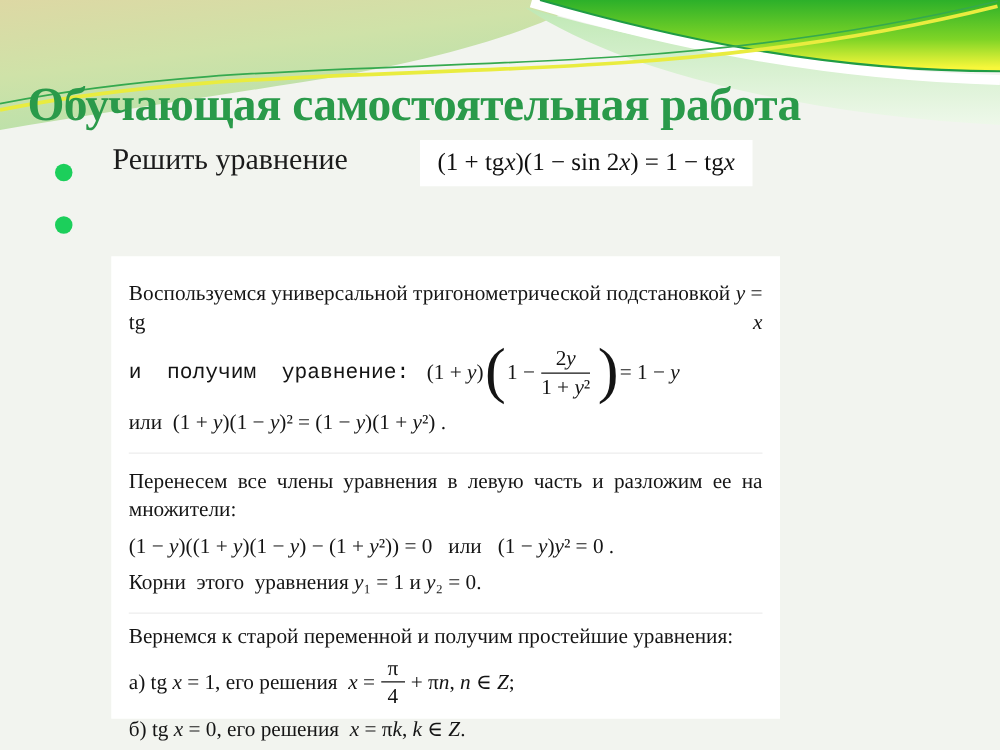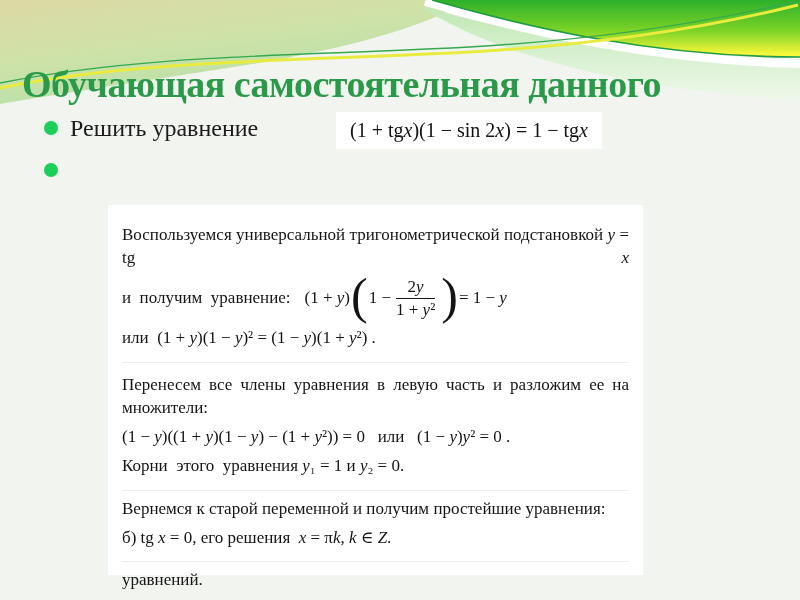--- a/index.html
+++ b/index.html
@@ -14,45 +14,45 @@
   
   .decor { position:absolute; top:0; left:0; width:800px; height:115px; }
   
   .title {
     position:absolute; left:22px; top:62px; width:760px;
     font-size:38px; font-weight:700; color:#2a9a4a;
     letter-spacing:-0.5px; white-space:nowrap;
   }
   
   .bullets { position:absolute; left:44px; top:112px; width:720px; }
-  .bullet-row { display:flex; align-items:flex-start; margin-bottom:9px; height:33px; }
+  .bullet-row { display:flex; align-items:flex-end; margin-bottom:9px; height:33px;gap:20px; }
   .dot {
     width:14px; height:14px; border-radius:50%;
     background:#1ccf5b; margin:9px 12px 0 0; flex:0 0 14px;
   }
   .bullet-label { font-size:24px; color:#1b1b1b; line-height:33px; }
   
   .eq-box {
     position:absolute; left:336px; top:112px; height:37px;
     background:#ffffff; display:flex; align-items:center;
     padding:0 14px; font-size:20px; color:#111;
   }
   
   .panel {
-    position:absolute; left:108px; top:205px; width:535px; height:370px;
+    position:absolute; left:89px; top:205px; width:535px; height:370px;
     background:#ffffff; box-sizing:border-box; padding:8px 14px 0 14px;
     color:#141414; font-size:17px;
   }
   .sec { padding:5px 0 6px 0; }
   .sec + .sec { border-top:1px solid #ededed; }
   .line { margin:6px 0; white-space:pre-wrap; line-height:1.35; }
   .jst { white-space:normal; text-align:justify; text-align-last:justify; }
   .wsp { word-spacing:4px; }
   .eqline { display:flex; align-items:center; white-space:pre; margin:4px 0; }
-  .eqline .pfx { margin-right:14px; }
+  .eqline .pfx { margin-right:14px;font-family:Liberation Mono, monospace; }
   .frac { display:inline-block; vertical-align:middle; text-align:center; margin:0 5px; line-height:1.15; }
   .frac .num { display:block; border-bottom:1.4px solid #141414; padding:0 5px 1px 5px; }
   .frac .den { display:block; padding-top:1px; }
   .bp { font-size:50px; font-weight:400; line-height:0.9; margin:0 1px; position:relative; top:-2px; }
   .tight { margin:2px 0; }
   i { font-style:italic; }
 </style>
 </head>
 <body>
 
@@ -77,21 +77,21 @@
     </defs>
     <path d="M0,0 H470 C420,30 330,52 240,66 C150,80 70,92 0,104 Z" fill="url(#gTan)"></path>
     <path d="M420,6 C540,40 660,58 800,62 V100 C650,92 500,60 420,6 Z" fill="url(#gPale)"></path>
     <path d="M425,2 C540,36 660,60 800,64" stroke="#ffffff" stroke-width="8" fill="none"></path>
     <path d="M432,0 H800 V57 C655,57 530,28 432,0 Z" fill="url(#gBlob)"></path>
     <path d="M432,0 C530,28 655,57 800,57" stroke="#1f9c45" stroke-width="1.6" fill="none"></path>
     <path d="M0,88 C160,56 330,62 500,50 C630,41 730,22 798,5" stroke="#e9ec3f" stroke-width="3" fill="none"></path>
     <path d="M0,83 C160,51 330,57 500,45 C630,36 730,17 798,1" stroke="#35a94e" stroke-width="1.4" fill="none"></path>
   </svg>
 
-  <div class="title">Обучающая самостоятельная данного</div>
+  <div class="title">Обучающая самостоятельная работа</div>
 
   <div class="bullets">
     <div class="bullet-row">
       <span class="dot"></span>
       <span class="bullet-label">Решить уравнение</span>
     </div>
     <div class="bullet-row">
       <span class="dot"></span>
     </div>
   </div>
@@ -109,20 +109,23 @@
     </div>
 
     <div class="sec">
       <div class="line jst">Перенесем все члены уравнения в левую часть и разложим ее на множители:</div>
       <div class="line ital">(1 − <i>y</i>)((1 + <i>y</i>)(1 − <i>y</i>) − (1 + <i>y</i>²)) = 0   или   (1 − <i>y</i>)<i>y</i>² = 0 .</div>
       <div class="line ital">Корни  этого  уравнения <i>y</i>₁ = 1 и <i>y</i>₂ = 0.</div>
     </div>
 
     <div class="sec">
       <div class="line tight">Вернемся к старой переменной и получим простейшие уравнения:</div>
+      <div class="eqline ital">
+        <span>а) tg <i>x</i> = 1, его решения  <i>x</i> =</span><span class="frac"><span class="num">π</span><span class="den">4</span></span><span>+ π<i>n</i>, <i>n</i> ∈ <i>Z</i>;</span>
+      </div>
       <div class="line ital">б) tg <i>x</i> = 0, его решения  <i>x</i> = π<i>k</i>, <i>k</i> ∈ <i>Z</i>.</div>
     </div>
 
     <div class="sec">
       <div class="line tight">уравнений.</div>
     </div>
 
   </div>
 </div>
 

